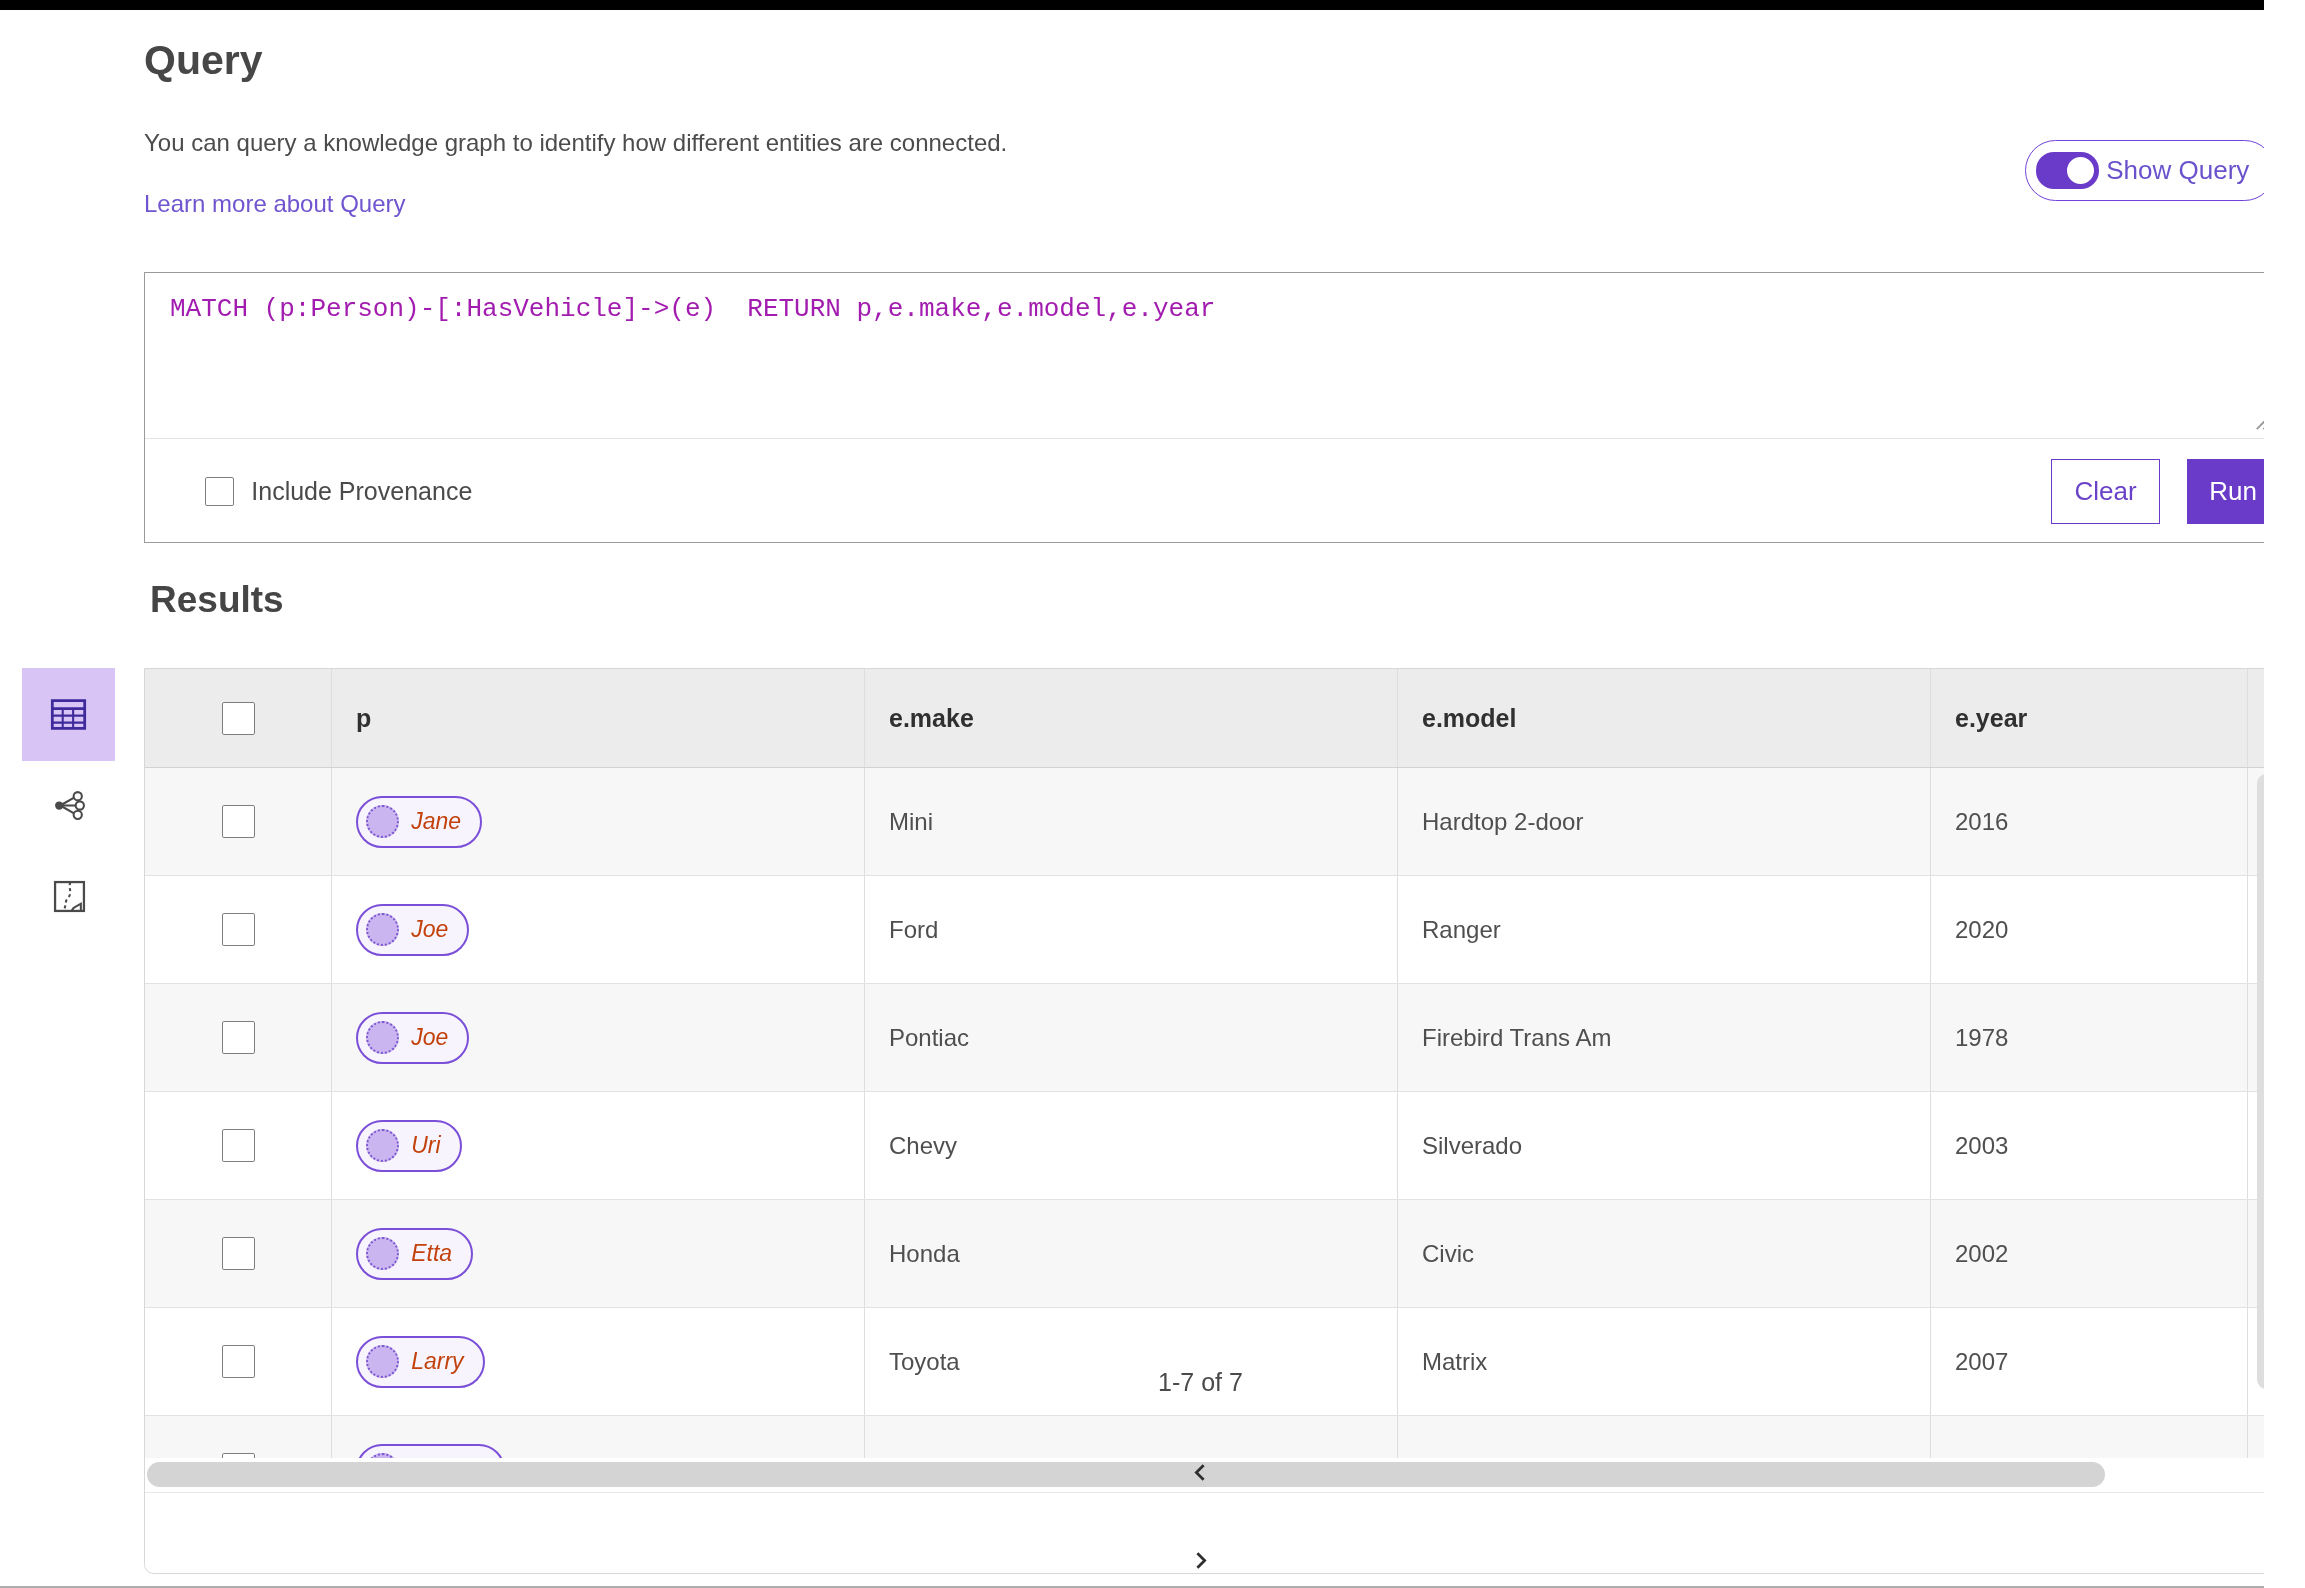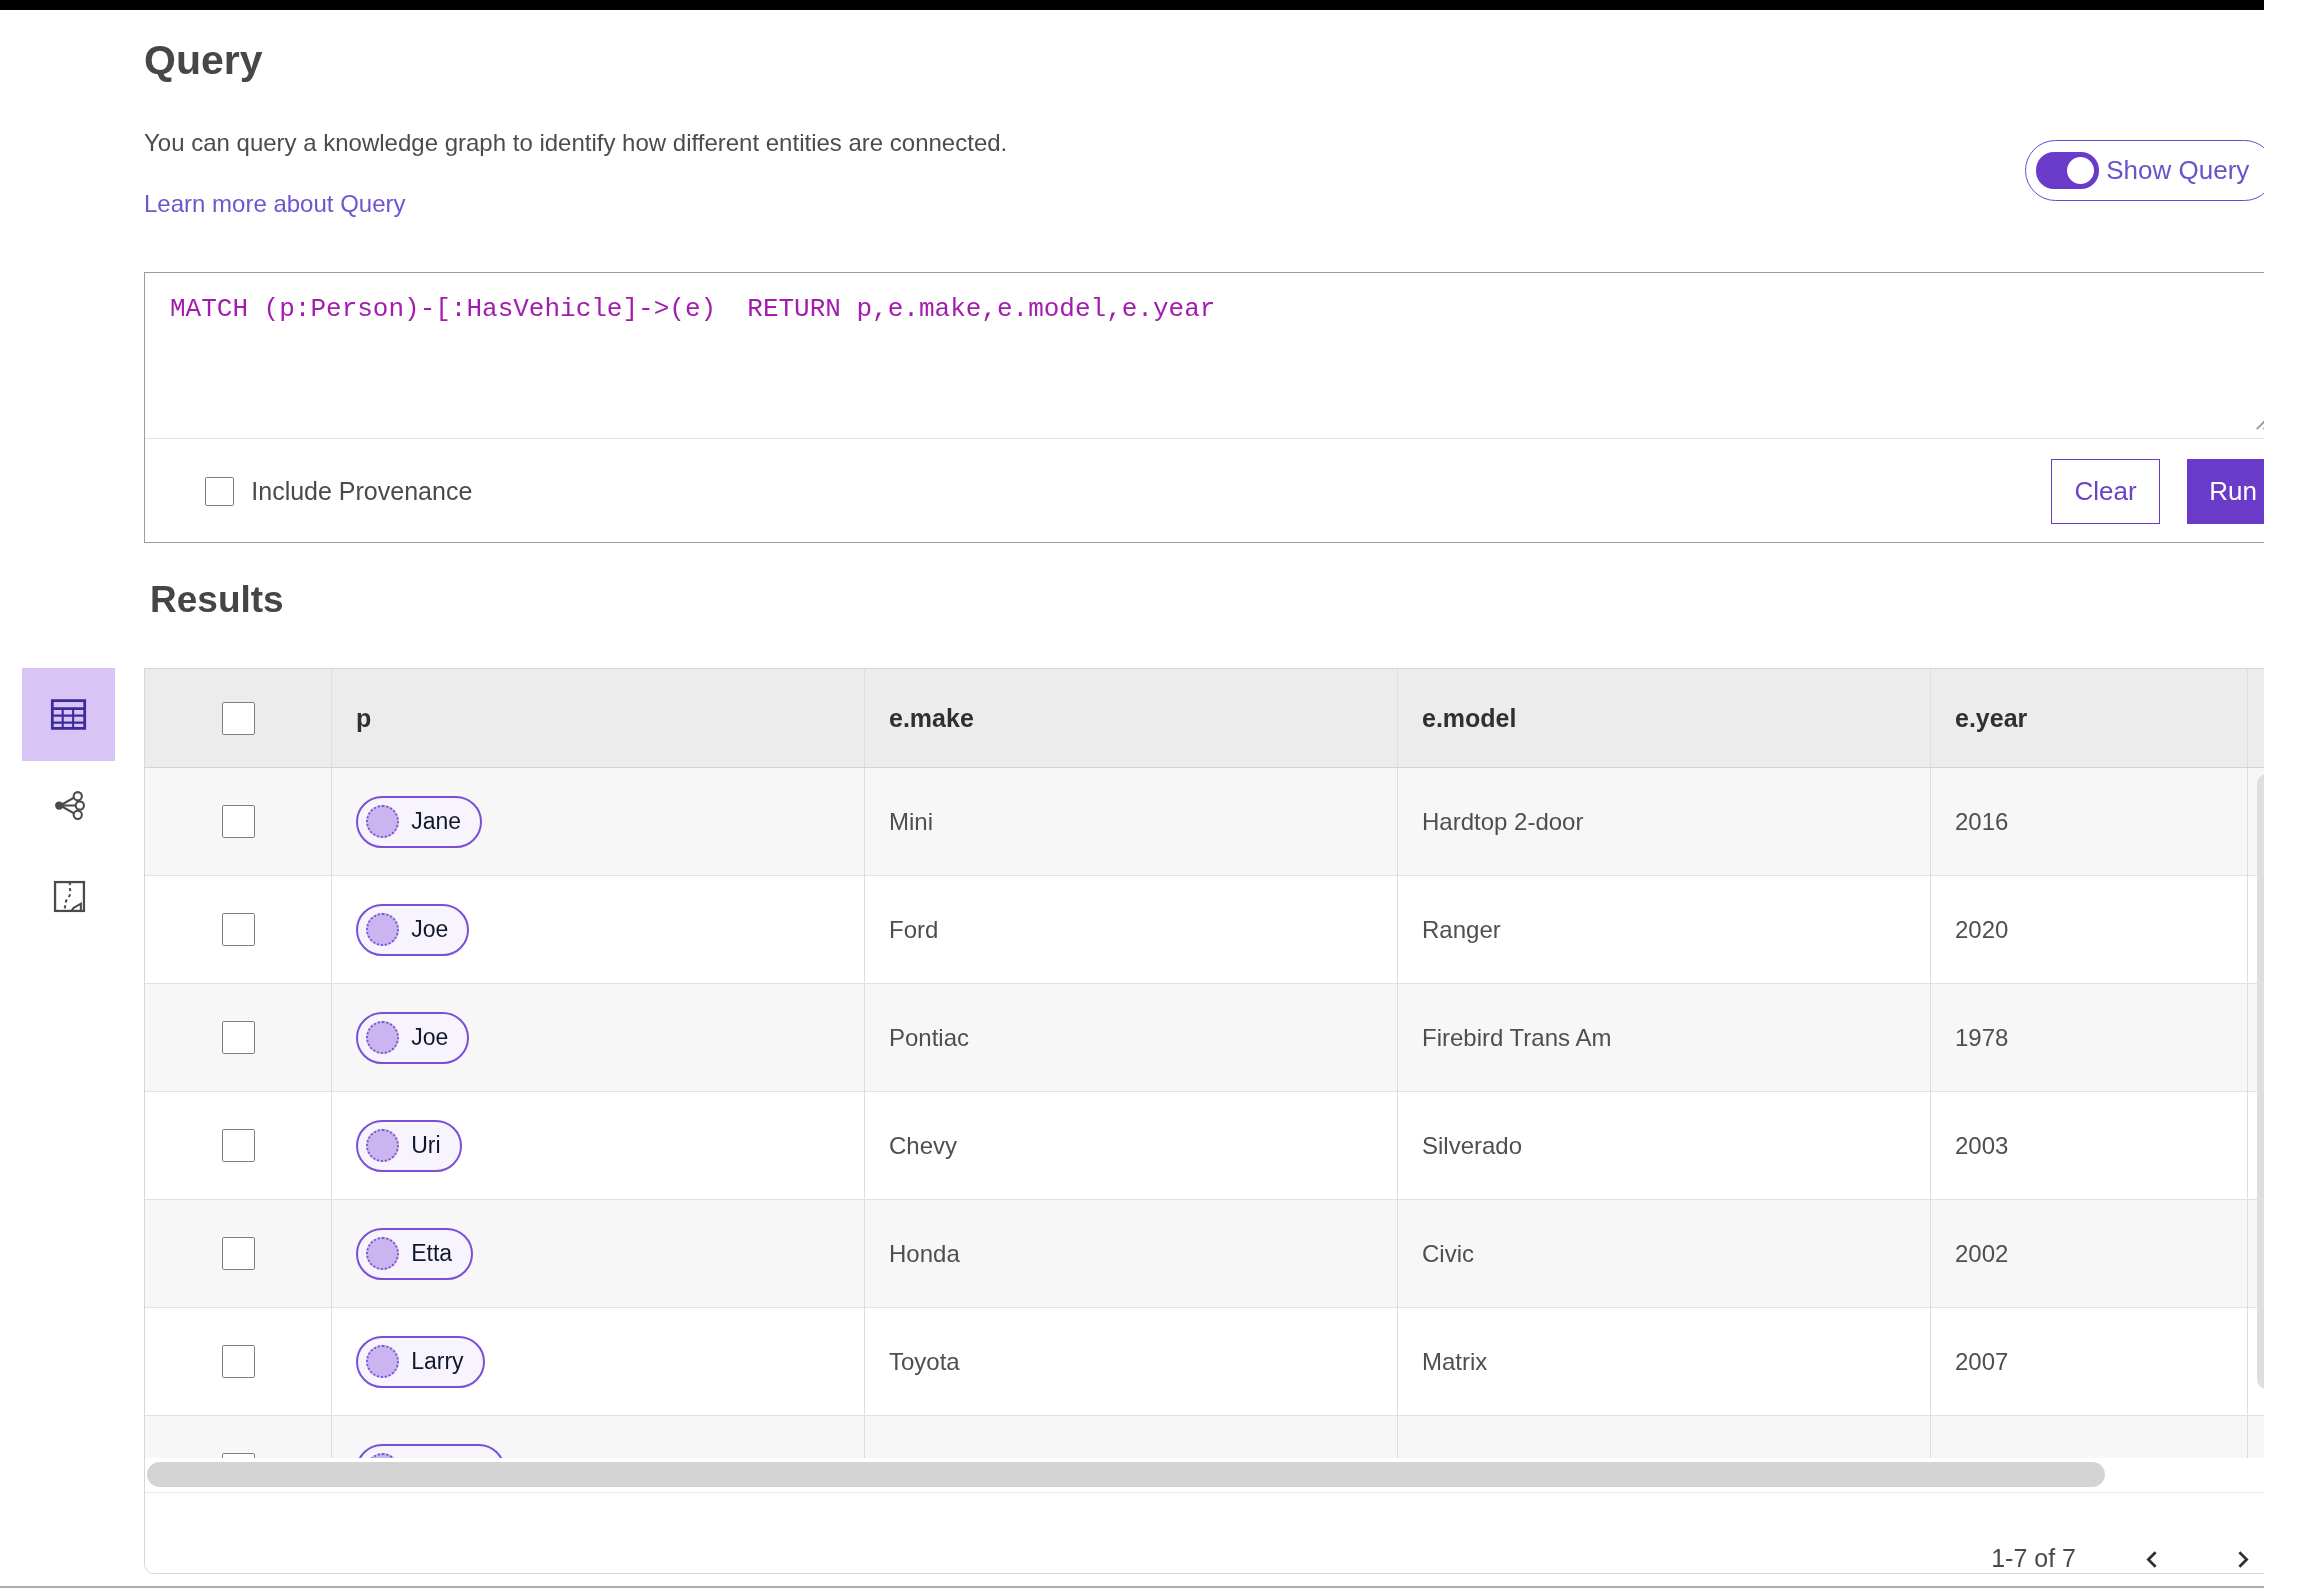--- a/index.html
+++ b/index.html
@@ -57,30 +57,30 @@
   .th,.td{display:flex;align-items:center;padding-left:24px;box-sizing:border-box;border-right:1.9px solid #dedede;overflow:hidden;}
   .th{font-size:25px;font-weight:700;color:#303030;}
   .td{font-size:24px;color:#4f4f4f;}
   .td-select,.th-select{justify-content:center;padding-left:0;}
   .cell-checkbox{width:33px;height:33px;}
 
   .pill{display:inline-flex;align-items:center;height:52px;box-sizing:border-box;border:2.9px solid #7b4fd8;
         border-radius:28px;background:#f7f4fd;padding:0 19px 0 7.7px;gap:12.5px;cursor:pointer;}
   .pill-dot{width:33px;height:33px;border-radius:50%;background:#cab5f0;box-sizing:border-box;
             border:2.9px dotted #7b57cf;flex:0 0 auto;}
-  .pill-label{font-size:23px;color:#0f172a;white-space:nowrap;}
+  .pill-label{font-size:23px;color:#c2410c;white-space:nowrap;font-style:italic;}
   .pill.empty{min-width:149px;}
 
   .vthumb{position:absolute;left:2112px;top:105px;width:19px;height:615px;background:#dedede;border-radius:9.6px;cursor:pointer;}
   .hscroll{position:absolute;left:0;top:789px;width:2132px;height:33px;background:#ffffff;}
   .hthumb{position:absolute;left:1.9px;top:3.8px;width:1958px;height:25px;background:#d4d4d4;border-radius:12.5px;cursor:pointer;}
 
   .pager{position:absolute;left:0;right:0;bottom:0;height:81px;border-top:1.9px solid #e8e8e8;
-         display:flex;align-items:flex-end;justify-content:flex-end;gap:63px;padding-right:23px;box-sizing:border-box;
-         border-radius:0 0 9.6px 9.6px;background:#ffffff;}
+         display:flex;align-items:center;justify-content:flex-end;gap:63px;padding-right:23px;box-sizing:border-box;
+         border-radius:0 0 9.6px 9.6px;background:#ffffff;flex-direction:column;}
   .pager-label{font-size:25px;color:#4a4a4a;}
   .pager-btn{background:none;border:none;padding:0;width:27px;height:27px;display:flex;align-items:center;justify-content:center;cursor:pointer;}
 </style>
 </head>
 <body>
 
 <div class="page">
   <div class="topbar"></div>
 
   <h1 class="q-title">Query</h1>

